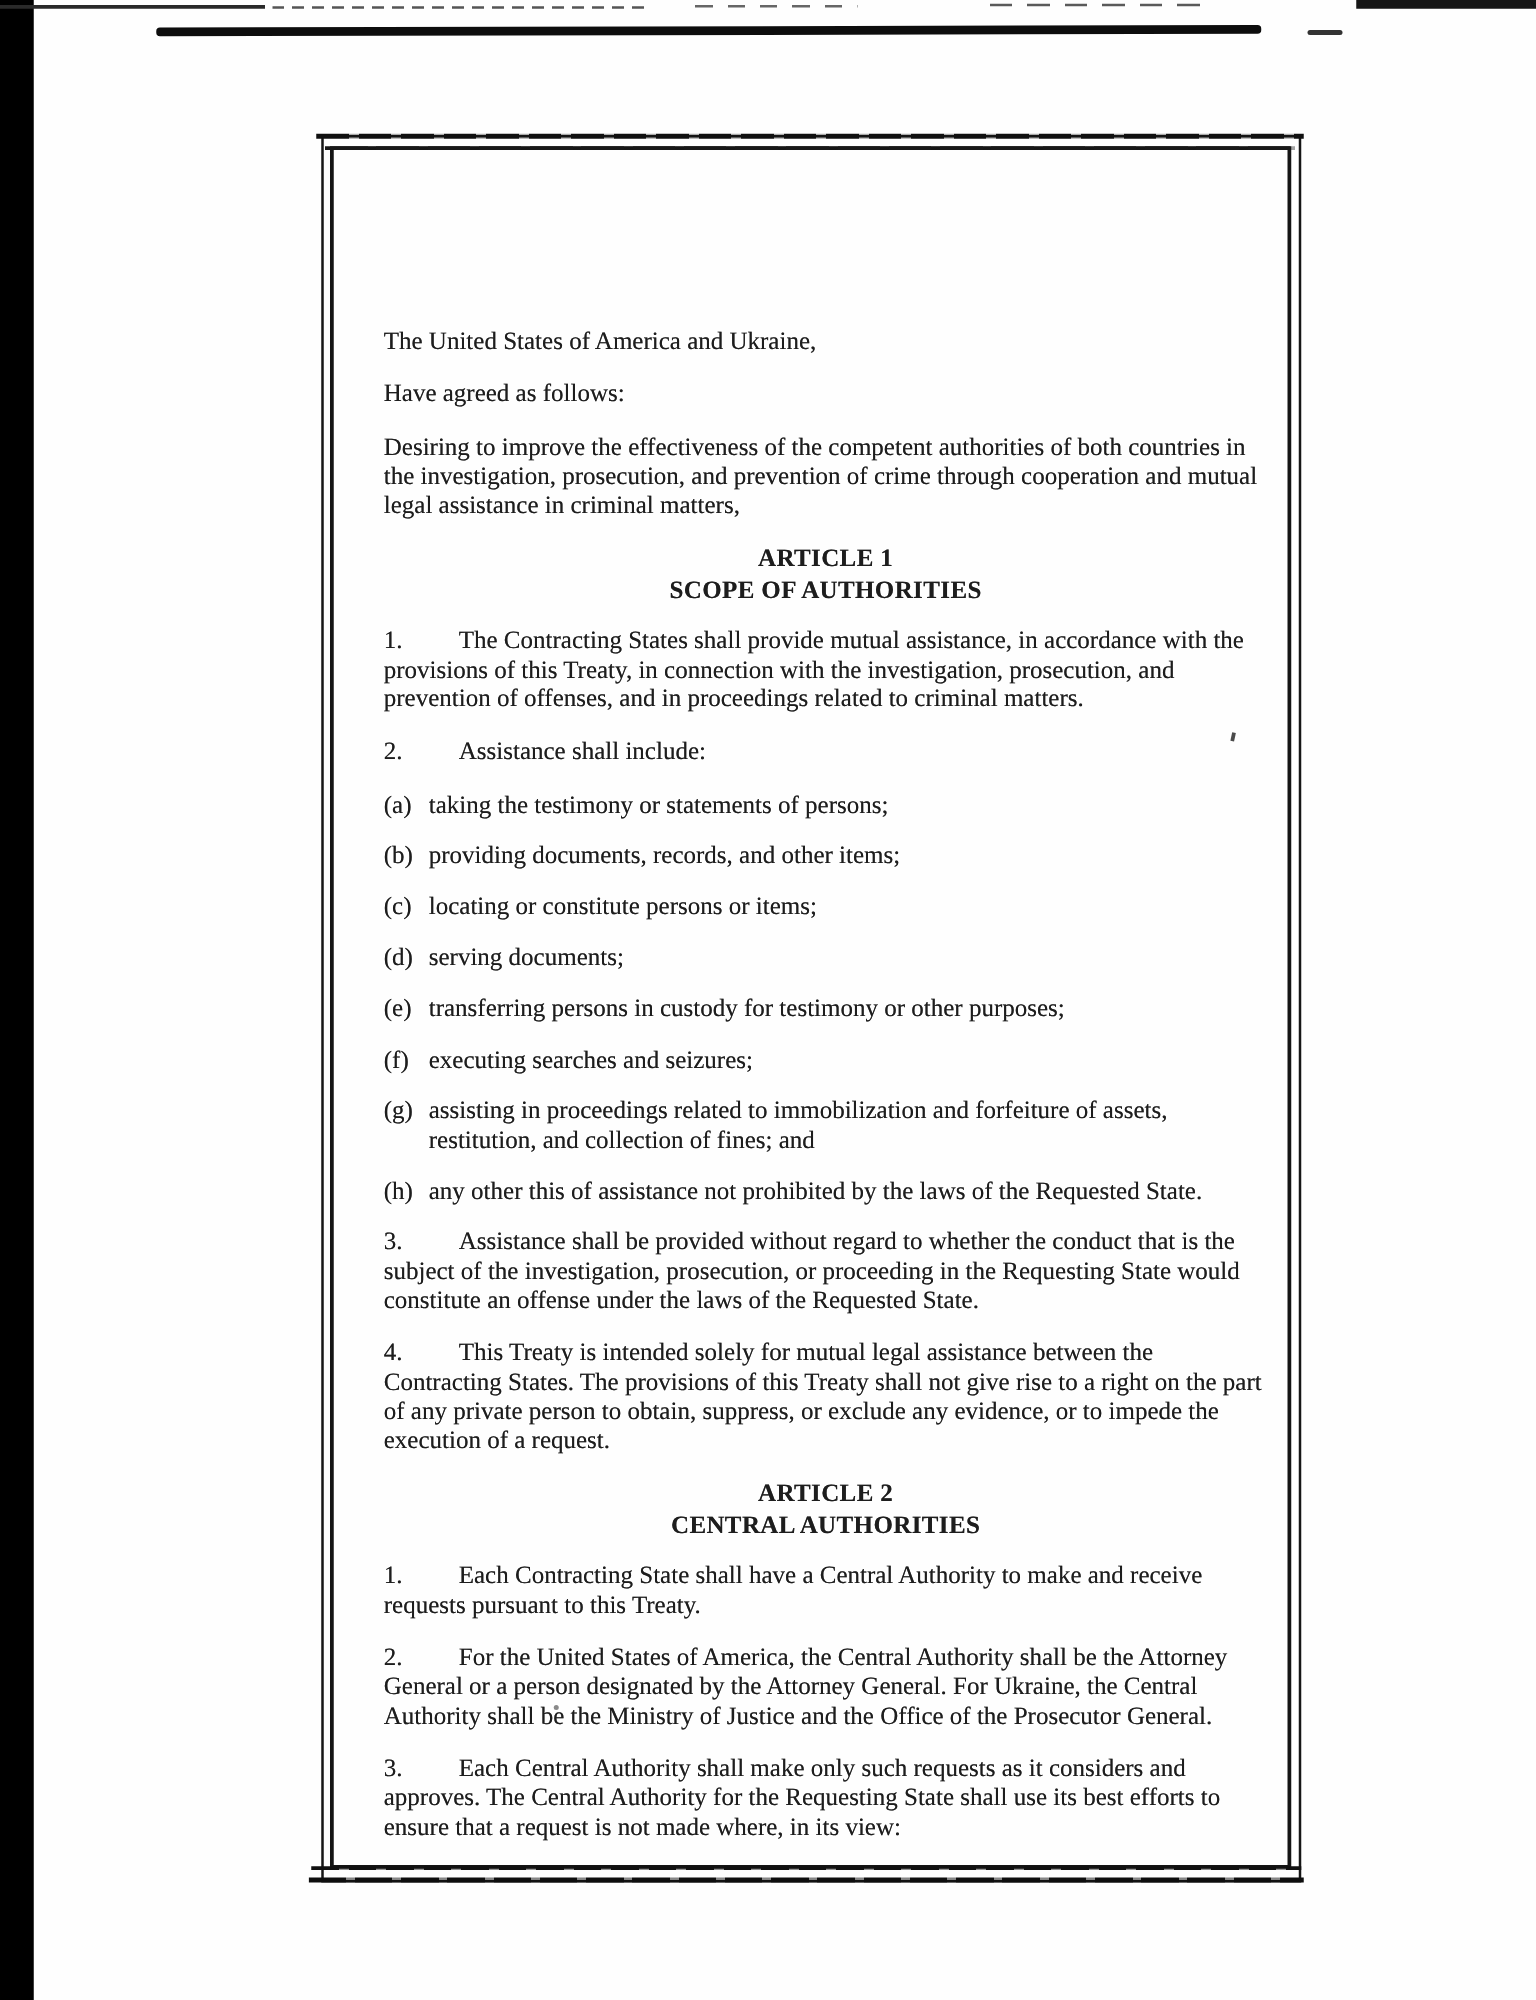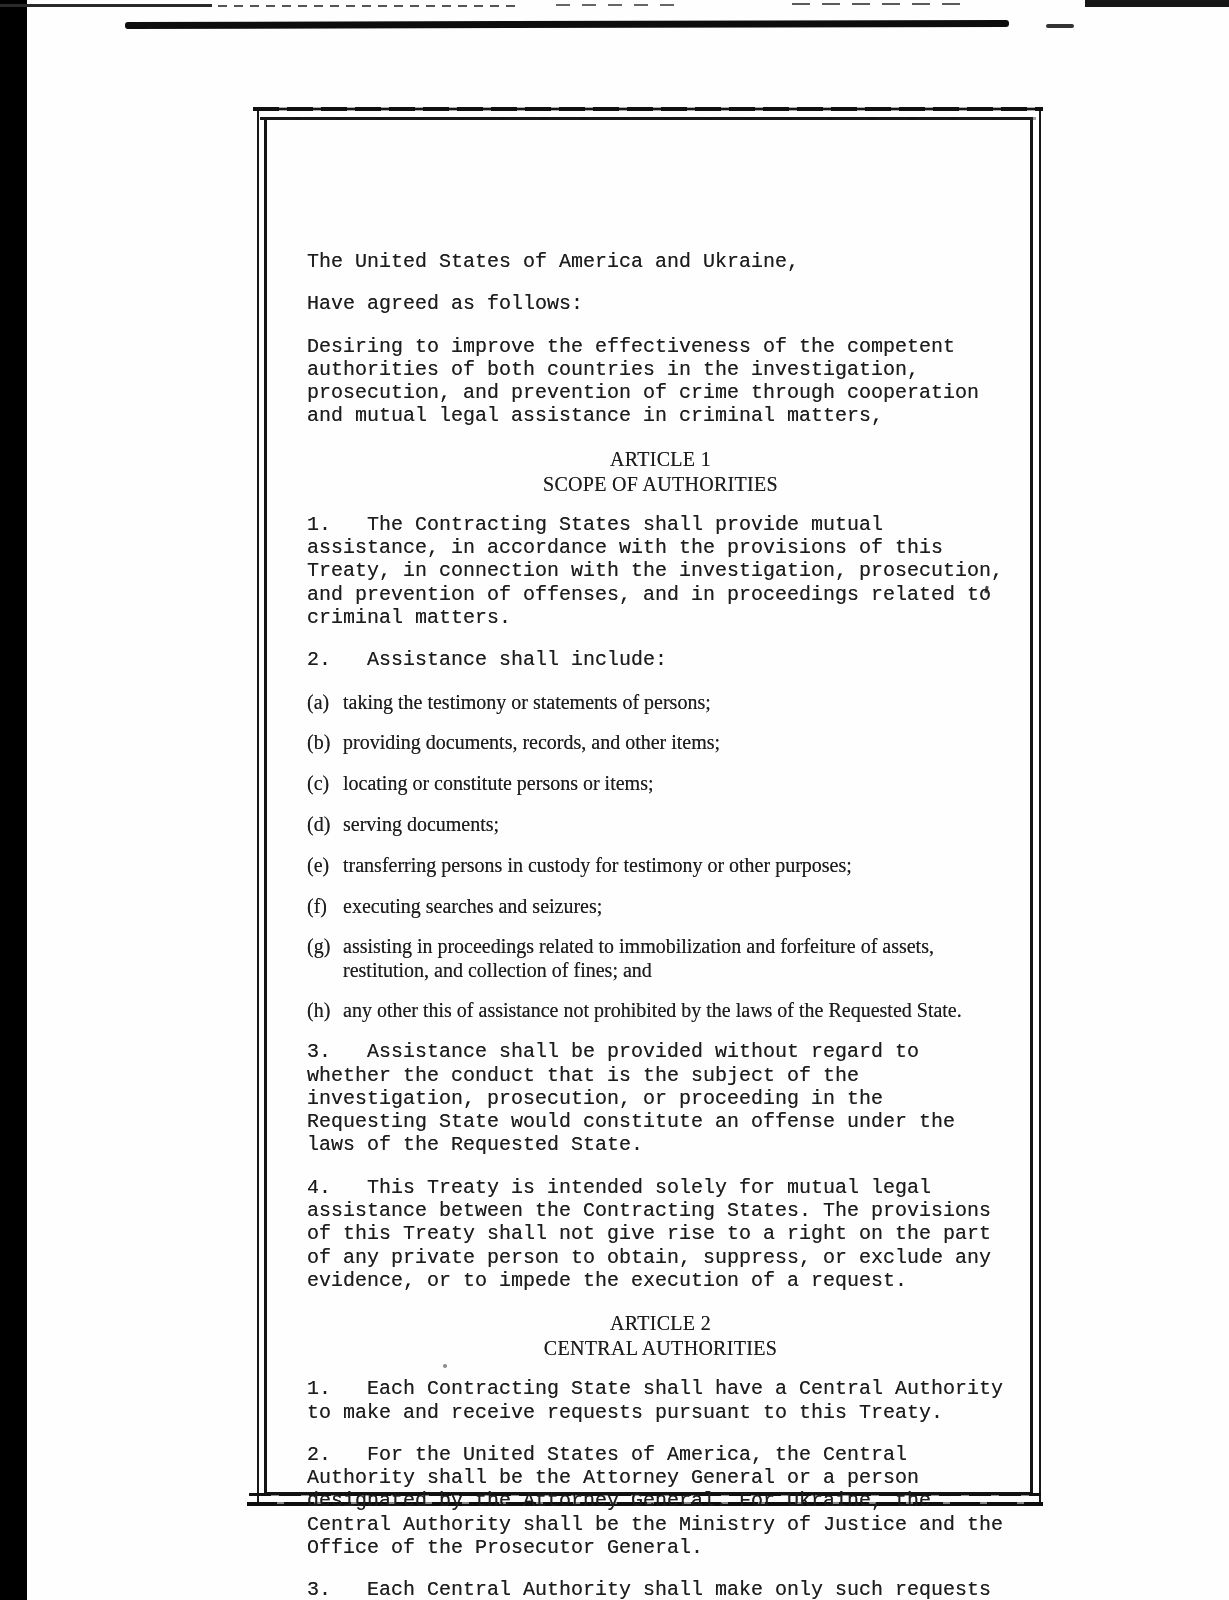--- a/index.html
+++ b/index.html
@@ -70,29 +70,29 @@
   .content {
     position: absolute;
     left: 307px; top: 250px;
     width: 707px;
     font-size: 20px;
     line-height: 23.3px;
     color: #1d1d1d;
     text-shadow: 0 0 0.5px rgba(20,20,20,0.65);
     text-align: left;
   }
-  .para { margin: 0 0 19px 0; font-family: Liberation Mono, monospace; }
+  .para { margin: 12px 0 19px 0; }
   .pnum { display: inline-block; width: 60px; }
   .item { display: flex; margin: 0 0 17.5px 0; }
   .ilabel { flex: none; width: 36px; }
   .itext { flex: 1; }
   .heading {
     margin: 16px 0 16px 0;
     text-align: center;
-    font-weight: normal;
+    font-weight: bold;
     line-height: 25px;
     letter-spacing: 0.3px;
   }
 </style>
 </head>
 <body>
 
 <div class="page">
 
   <div class="edge-bar"></div>

